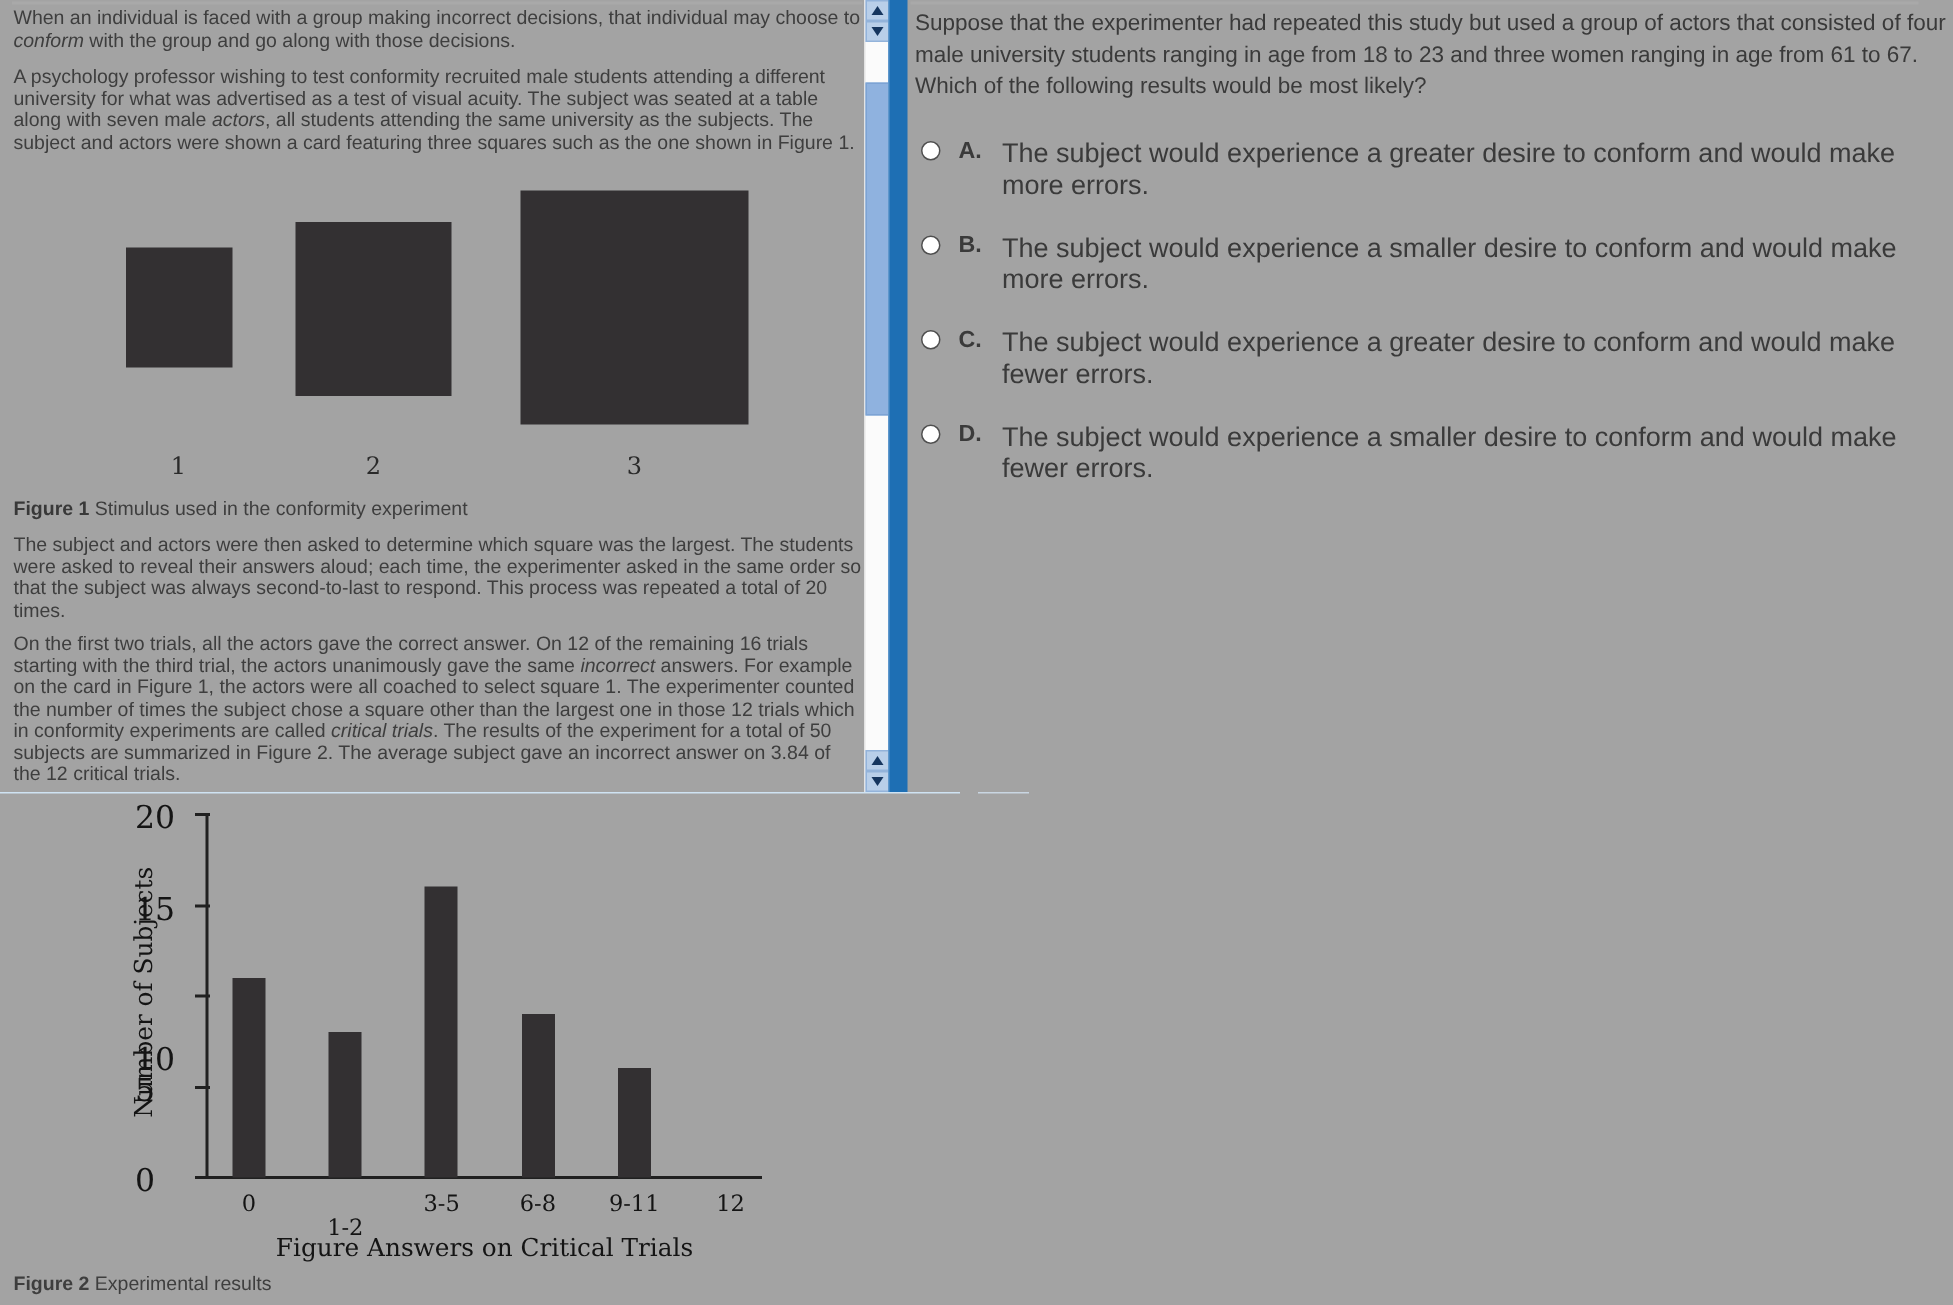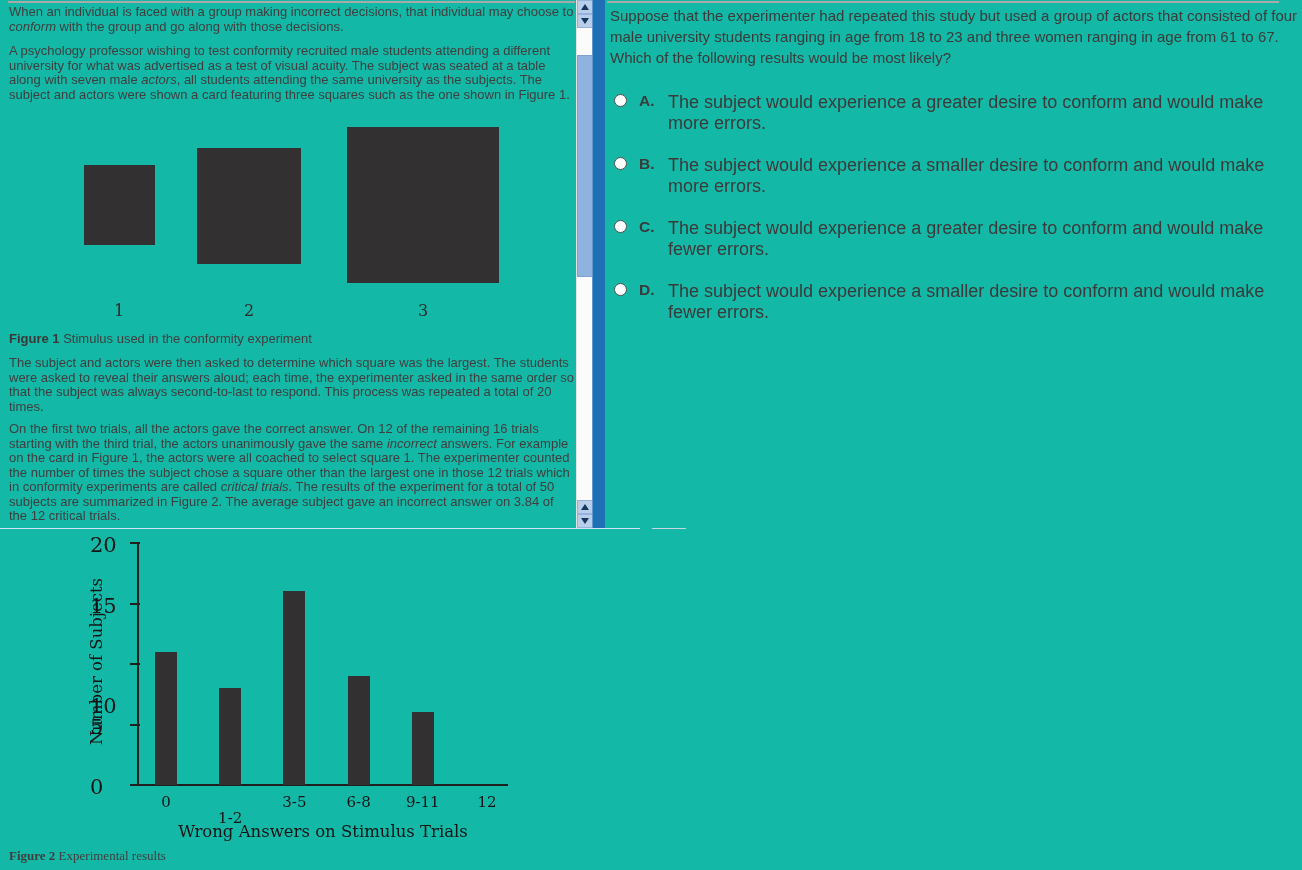--- a/index.html
+++ b/index.html
@@ -1,16 +1,16 @@
 <!DOCTYPE html>
 <html><head>
 <meta charset="utf-8">
 <style>
   html,body{margin:0;padding:0;background:#fff;}
-  .page{position:relative;width:1302px;height:870px;background:#14b8a6;overflow:hidden;
+  .page{position:relative;width:1302px;height:870px;background:#a3a3a3;overflow:hidden;
         font-family:"Liberation Sans","DejaVu Sans",sans-serif;color:#3e3e3e;}
 
   
   .passage-panel{position:absolute;left:0;top:0;width:576px;height:540px;}
   .topline{position:absolute;height:2px;background:#a9a9a9;}
   .ppar{position:absolute;left:9px;width:566px;font-size:13px;line-height:14.5px;color:#3e3e3e;}
   .it{font-style:italic;}
   .cap{position:absolute;left:9px;width:652px;font-size:13px;color:#3e3e3e;}
   .cap b{color:#383838;}
 
@@ -37,21 +37,21 @@
   .chart{position:absolute;left:0;top:530px;width:580px;height:318px;
          font-family:"DejaVu Serif","Liberation Serif",serif;color:#141414;}
   .ax{position:absolute;background:#202020;}
   .bar{position:absolute;background:#333032;}
   .ytick-label{position:absolute;width:36px;text-align:left;font-size:21px;color:#141414;}
   .xtick-label{position:absolute;width:60px;text-align:center;font-size:15px;color:#141414;}
   .ylab{position:absolute;left:-25px;top:122px;width:242px;text-align:center;font-size:16.5px;
         transform:rotate(-90deg);color:#141414;}
   .xlab{position:absolute;left:138px;top:292px;width:370px;text-align:center;font-size:16.5px;color:#141414;}
   .cap2{position:absolute;left:9px;top:848px;font-size:13px;color:#3e3e3e;
-        font-family:Liberation Serif, serif;}
+        font-family:Liberation Sans, sans-serif;}
 
   
   .qpanel{position:absolute;left:605px;top:0;width:697px;height:528px;}
   .qtext{position:absolute;left:5px;top:5px;width:692px;font-size:15px;line-height:21px;color:#3a3a3a;}
   .opt{position:absolute;left:5px;width:690px;height:26px;cursor:default;}
   .radio{position:absolute;left:4px;top:2px;width:13px;height:13px;border:1.5px solid #4f4f4f;border-radius:50%;
          background:#fff;box-sizing:border-box;}
   .letter{position:absolute;left:29px;top:0;font-weight:bold;font-size:15.5px;color:#3a3a3a;}
   .otext{position:absolute;left:58px;top:0;font-size:18px;color:#3a3a3a;}
 </style>
@@ -108,21 +108,21 @@
       <div class="tri-down"></div>
     </div>
   </div>
 
   <div class="divider"></div>
   <div class="underline-light"></div>
   <div class="underline-dash"></div>
 
   <div class="chart" id="fig2-chart">
     <div class="ylab">Number of Subjects</div>
-    <div class="xlab">Wrong Answers on Stimulus Trials</div>
+    <div class="xlab">Figure Answers on Critical Trials</div>
   <div class="ax" style="left: 137px; top: 13px; width: 2px; height: 243px;"></div>
       <div class="ax" style="left: 138px; top: 254px; width: 370px; height: 2px;"></div>
       <div class="ax" style="left: 130px; top: 254px; width: 10px; height: 2px;"></div>
       <div class="ytick-label" style="left: 90px; top: 245px;">0</div>
       <div class="ax" style="left: 130px; top: 193.5px; width: 10px; height: 2px;"></div>
       <div class="ytick-label" style="left: 90px; top: 184.5px;">5</div>
       <div class="ax" style="left: 130px; top: 133px; width: 10px; height: 2px;"></div>
       <div class="ytick-label" style="left: 90px; top: 124px; margin-top: 40px;">10</div>
       <div class="ax" style="left: 130px; top: 72.5px; width: 10px; height: 2px;"></div>
       <div class="ytick-label" style="left: 90px; top: 63.5px;">15</div>

